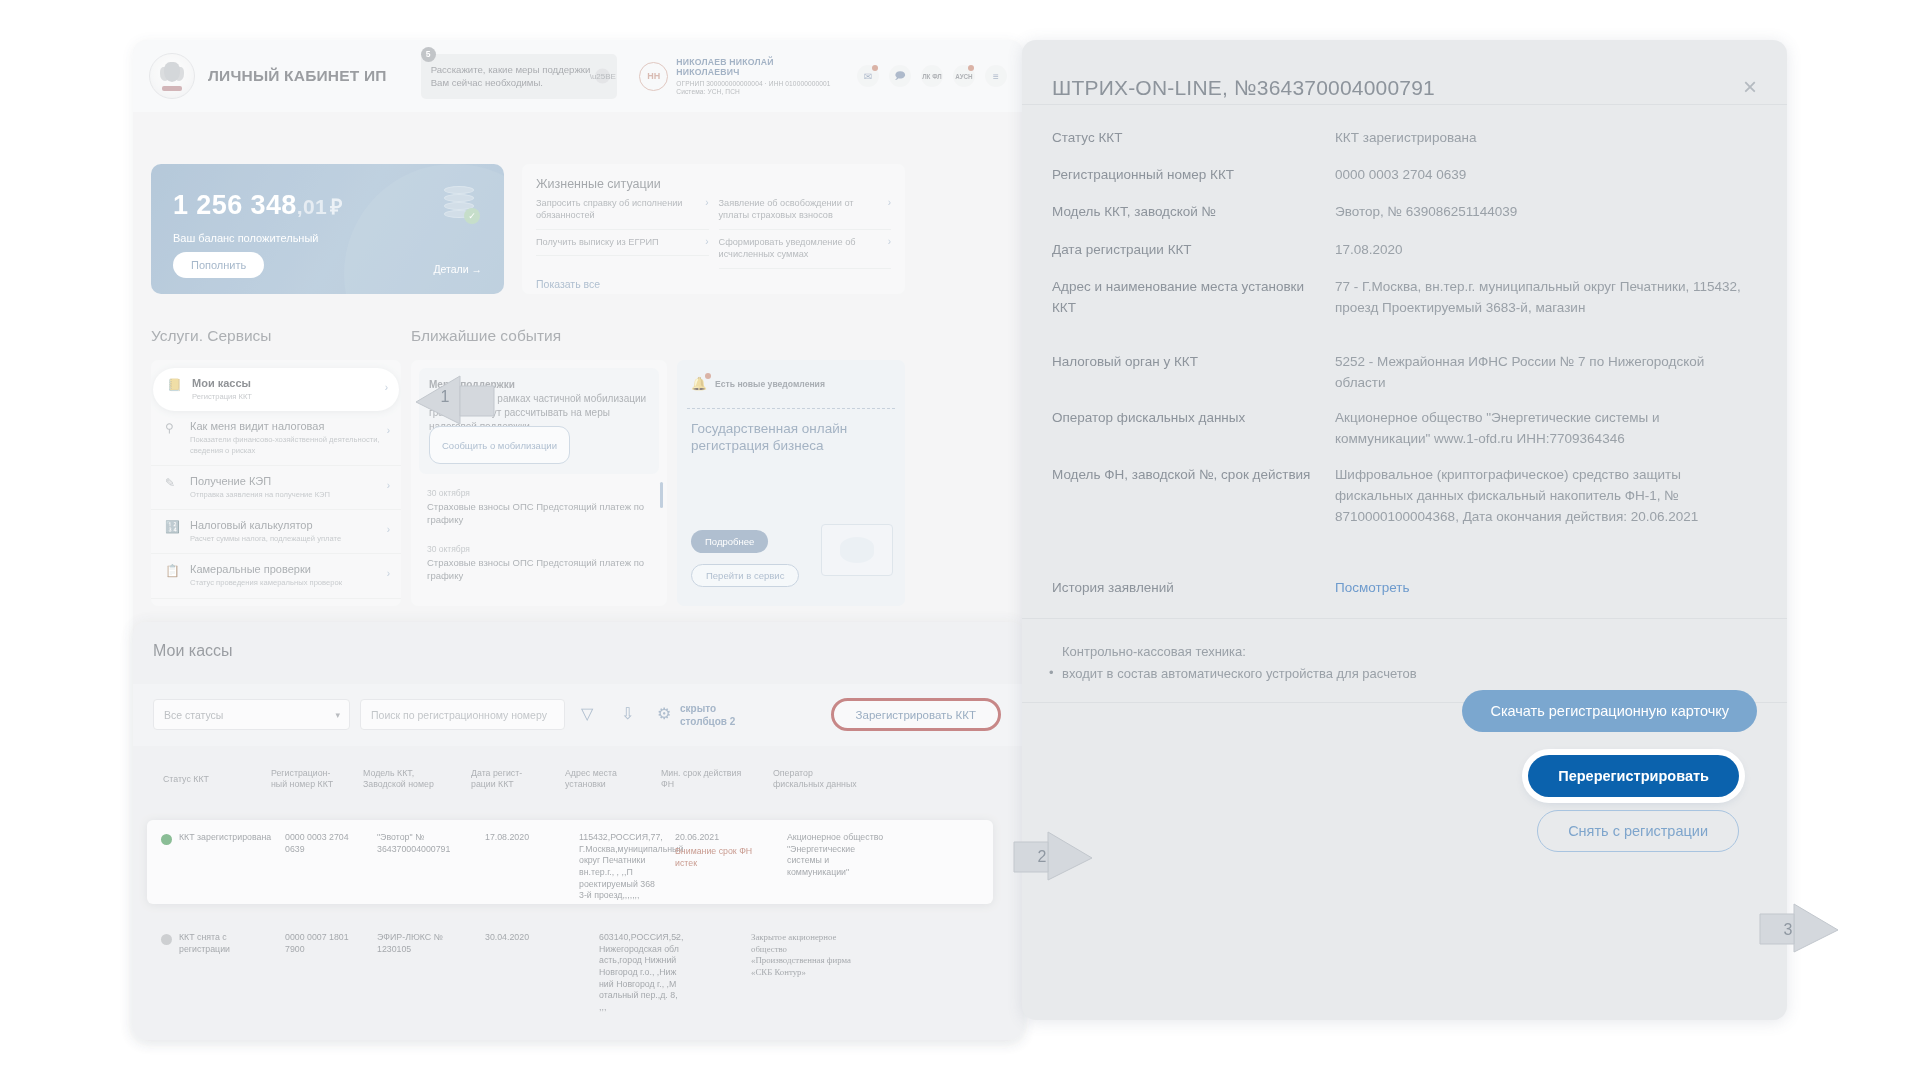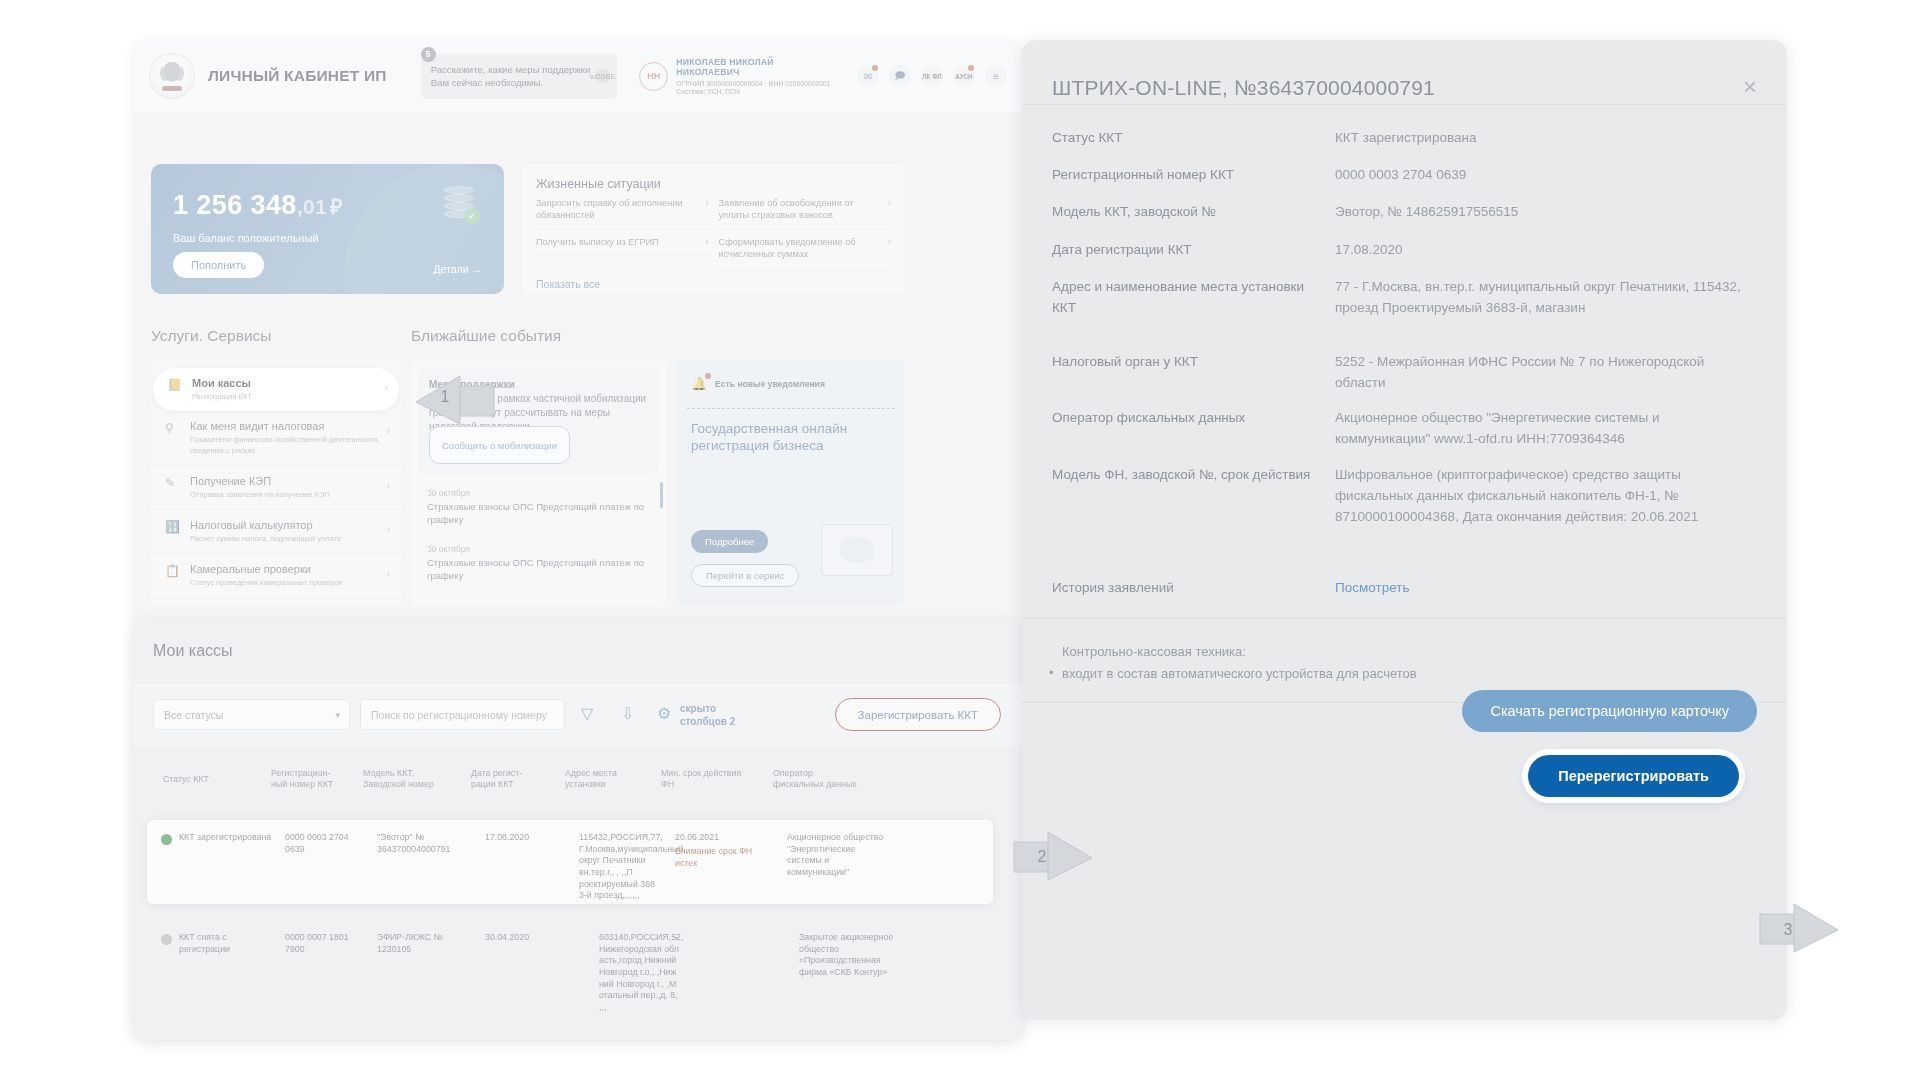--- a/index.html
+++ b/index.html
@@ -225,21 +225,21 @@
   .sel-status{position:absolute;left:20px;top:15px;width:197px;height:31px;background:#fff;
     border:1px solid #dfe3e8;border-radius:4px;font-size:10.5px;color:#a0a8b2;
     display:flex;align-items:center;padding:0 10px;}
   .sel-status .cv{position:absolute;right:9px;color:#9aa2ad;font-size:9px;}
   .inp-search{position:absolute;left:227px;top:15px;width:205px;height:31px;background:#fff;
     border:1px solid #dfe3e8;border-radius:4px;font-size:10.5px;color:#a8b0ba;
     display:flex;align-items:center;padding:0 10px;}
   .tb-ic{position:absolute;top:20px;color:#7fa7d4;font-size:16px;}
   .cols-txt{position:absolute;left:547px;top:18px;font-size:10px;color:#6e9bcd;line-height:1.3;font-weight:bold;}
   .btn-reg{position:absolute;right:22px;top:14px;height:33px;padding:0 22px;border-radius:17px;
-    border:1px solid #ef4444;color:#5d8fc6;font-size:11.5px;background:#fbfcfe;
+    border:3px solid #ef4444;color:#5d8fc6;font-size:11.5px;background:#fbfcfe;
     display:flex;align-items:center;}
   .thead{position:absolute;left:0;top:136px;width:890px;height:52px;}
   .th{position:absolute;font-size:8.8px;color:#8a929d;line-height:1.3;}
   .trow{position:absolute;left:14px;width:846px;background:#fff;border-radius:6px;}
   .trow.sel{box-shadow:0 1px 8px rgba(85,100,125,.16);}
   .td{position:absolute;font-size:8.8px;color:#7d8692;line-height:1.33;}
   .dotst{position:absolute;width:11px;height:11px;border-radius:50%;}
   .warn{color:#e0674a;}
 
   
@@ -491,42 +491,42 @@
     </div>
 
     <div class="trow" style="top:298px; height:110px; background:transparent;">
       <span class="dotst" style="left:14px; top:14px; background:#b9bec4;"></span>
       <span class="td" style="left:32px; top:12px; width:100px;">ККТ снята с регистрации</span>
       <span class="td" style="left:138px;top:12px; width:78px;">0000 0007 1801 7900</span>
       <span class="td" style="left:230px;top:12px; width:88px;">ЭФИР-ЛЮКС № 1230105</span>
       <span class="td" style="left:338px;top:12px; width:80px;">30.04.2020</span>
       <span class="td" style="left:452px;top:12px; width:86px;">603140,РОССИЯ,52, Нижегородская обл асть,город Нижний Новгород г.о., ,Ниж ний Новгород г., ,М отальный пер.,д. 8, ,,,</span>
       <span class="td" style="left:528px;top:12px; width:92px;">-</span>
-      <span class="td" style="left:652px;top:12px; width:100px;">Закрытое акционерное общество «Производственная фирма «СКБ Контур»</span>
+      <span class="td" style="left:604px;top:12px; width:100px;font-family:Liberation Serif, serif;">Закрытое акционерное общество «Производственная фирма «СКБ Контур»</span>
     </div>
   </div>
 
   <div class="detail">
     <div class="dt-head">
       <div class="dt-title">ШТРИХ-ON-LINE, №364370004000791</div>
       <div class="dt-close">×</div>
     </div>
     <div class="dt-hr" style="top:64px;"></div>
 
     <div class="kv" style="top:88px;">
       <div class="k">Статус ККТ</div>
       <div class="v">ККТ зарегистрирована</div>
     </div>
     <div class="kv" style="top:125px;">
       <div class="k">Регистрационный номер ККТ</div>
       <div class="v">0000 0003 2704 0639</div>
     </div>
     <div class="kv" style="top:162px;">
       <div class="k">Модель ККТ, заводской №</div>
-      <div class="v">Эвотор, № 148625917556515</div>
+      <div class="v">Эвотор, № 639086251144039</div>
     </div>
     <div class="kv" style="top:200px;">
       <div class="k">Дата регистрации ККТ</div>
       <div class="v">17.08.2020</div>
     </div>
     <div class="kv" style="top:237px;">
       <div class="k">Адрес и наименование места установки ККТ</div>
       <div class="v">77 - Г.Москва, вн.тер.г. муниципальный округ Печатники, 115432, проезд Проектируемый 3683-й, магазин</div>
     </div>
     <div class="kv" style="top:312px;">
@@ -548,20 +548,21 @@
 
     <div class="dt-hr" style="top:578px;"></div>
 
     <div class="note-t" style="top:604px;">Контрольно-кассовая техника:</div>
     <div class="note-li" style="top:626px;">входит в состав автоматического устройства для расчетов</div>
 
     <div class="dt-hr" style="top:662px;"></div>
 
     <div class="dbtn prim" style="right:48px; top:715px; padding:0 30px;">Перерегистрировать</div>
     <div class="dbtn fill" style="right:30px; top:650px; padding:0 28px;">Скачать регистрационную карточку</div>
+    <div class="dbtn out" style="right:48px; top:770px; padding:0 30px;">Снять с регистрации</div>
   </div>
 
   <svg class="arrow-shape" style="left:408px; top:372px;" width="90" height="60" viewBox="0 0 90 60">
     <path d="M52 4 L52 52 L8 30 Z" fill="#d4d8dd" stroke="#c2c7cd" stroke-width="1"></path>
     <path d="M52 14 L86 14 L86 44 L52 44 Z" fill="#d4d8dd" stroke="#c2c7cd" stroke-width="1"></path>
   </svg>
   <div class="marker" style="left:430px; top:382px;">1</div>
 
   <svg class="arrow-shape" style="left:1010px; top:828px;" width="90" height="60" viewBox="0 0 90 60">
     <path d="M38 4 L38 52 L82 30 Z" fill="#d4d8dd" stroke="#c2c7cd" stroke-width="1"></path>

